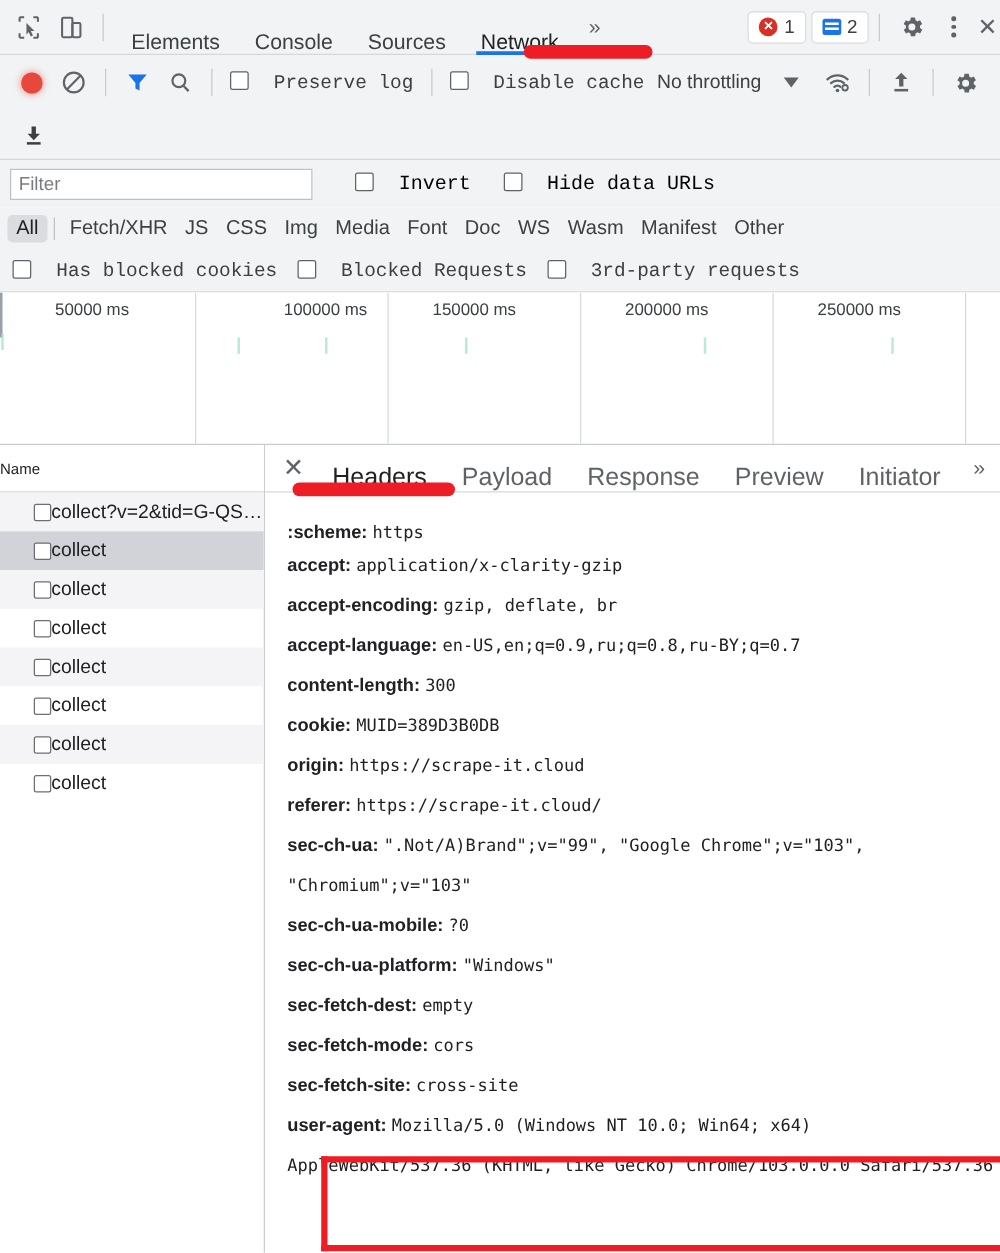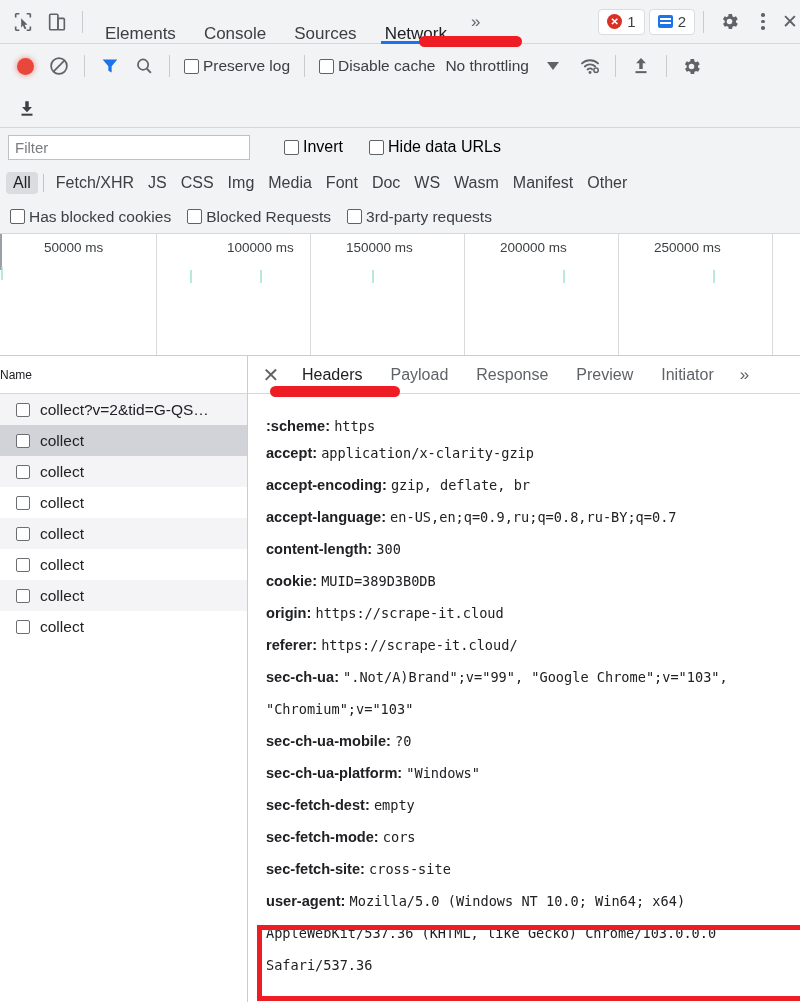--- a/index.html
+++ b/index.html
@@ -69,21 +69,21 @@
     display:flex; align-items:center;
     height:44px; padding-left:8px;
     background:#f1f3f4;
     font-size:15.5px; color:#3c4043;
   }
   .rec-dot { width:17px; height:17px; border-radius:50%; background:#e8483c; box-shadow:0 0 5px 1px rgba(232,72,60,.45); }
   .ck {
     width:15px; height:15px; border:1.6px solid #5f6368;
     border-radius:2px; background:#fff; flex:0 0 auto;
   }
-  .ckwrap { display:flex; align-items:center; gap:4px; padding:0 6px; white-space:nowrap;}
+  .ckwrap { display:flex; gap:20px; padding:0 6px; white-space:nowrap;font-family:Liberation Mono, monospace;}
   .throttle { padding:0 4px; white-space:nowrap; }
   .caret { width:0;height:0;border-left:6px solid transparent;border-right:6px solid transparent;border-top:8px solid #5f6368;margin:0 14px;}
 
   
   .row3 {
     display:flex; align-items:center; height:40px;
     padding-left:10px; background:#f1f3f4;
     border-bottom:1px solid #d5d7da;
   }
 
@@ -133,41 +133,41 @@
   
   .panes { display:flex; height:648px; }
   .leftpane { width:248px; border-right:1px solid #c9ccd0; background:#fff; display:flex; flex-direction:column;}
   .lp-header {
     height:38px; display:flex; align-items:center;
     font-size:12px; color:#202124;
     border-bottom:1px solid #d5d7da; background:#fff;
   }
   .lp-list { flex:1; overflow:hidden; }
   .lp-row {
-    height:31px; display:flex; align-items:center; gap:10px;
-    padding-left:16px; font-size:15.5px; color:#202124;
+    height:31px; display:flex; align-items:center; 
+    padding-left:27px; font-size:15.5px; color:#202124;
     white-space:nowrap; overflow:hidden;
   }
   .lp-row .ck { width:14px; height:14px; border-color:#6b6f73; }
   .lp-row.alt { background:#f4f4f6; }
   .lp-row.active { background:#d2d3d8; }
 
   .rightpane { flex:1; background:#fff; display:flex; flex-direction:column; position:relative;}
   .rp-tabs {
     height:38px; display:flex; align-items:center;
     border-bottom:1px solid #d5d7da; background:#fff;
     padding-left:6px; position:relative;
   }
   .rp-close {
     width:34px; height:38px; display:flex; align-items:center; justify-content:center;
     font-size:20px; color:#5f6368;
   }
   .rp-tab {
-    position:relative; height:38px; display:flex; align-items:center;
-    padding:0 14px; font-size:16px; color:#5f6368; white-space:nowrap;
+    position:relative; height:38px; display:flex; align-items:flex-end;
+    padding:0 14px; font-size:20px; color:#5f6368; white-space:nowrap;
   }
   .rp-tab.active { color:#202124; }
   .rp-tab.active::after {
     content:""; position:absolute; left:10px; right:10px; bottom:0; height:3px; background:#1a73e8;
   }
   .rp-more { padding:0 12px; font-size:17px; color:#5f6368; }
 
   .marker-headers {
     position:absolute; left:22px; top:30px;
     width:130px; height:11px; border-radius:6px; background:#ee1c25; z-index:5;

